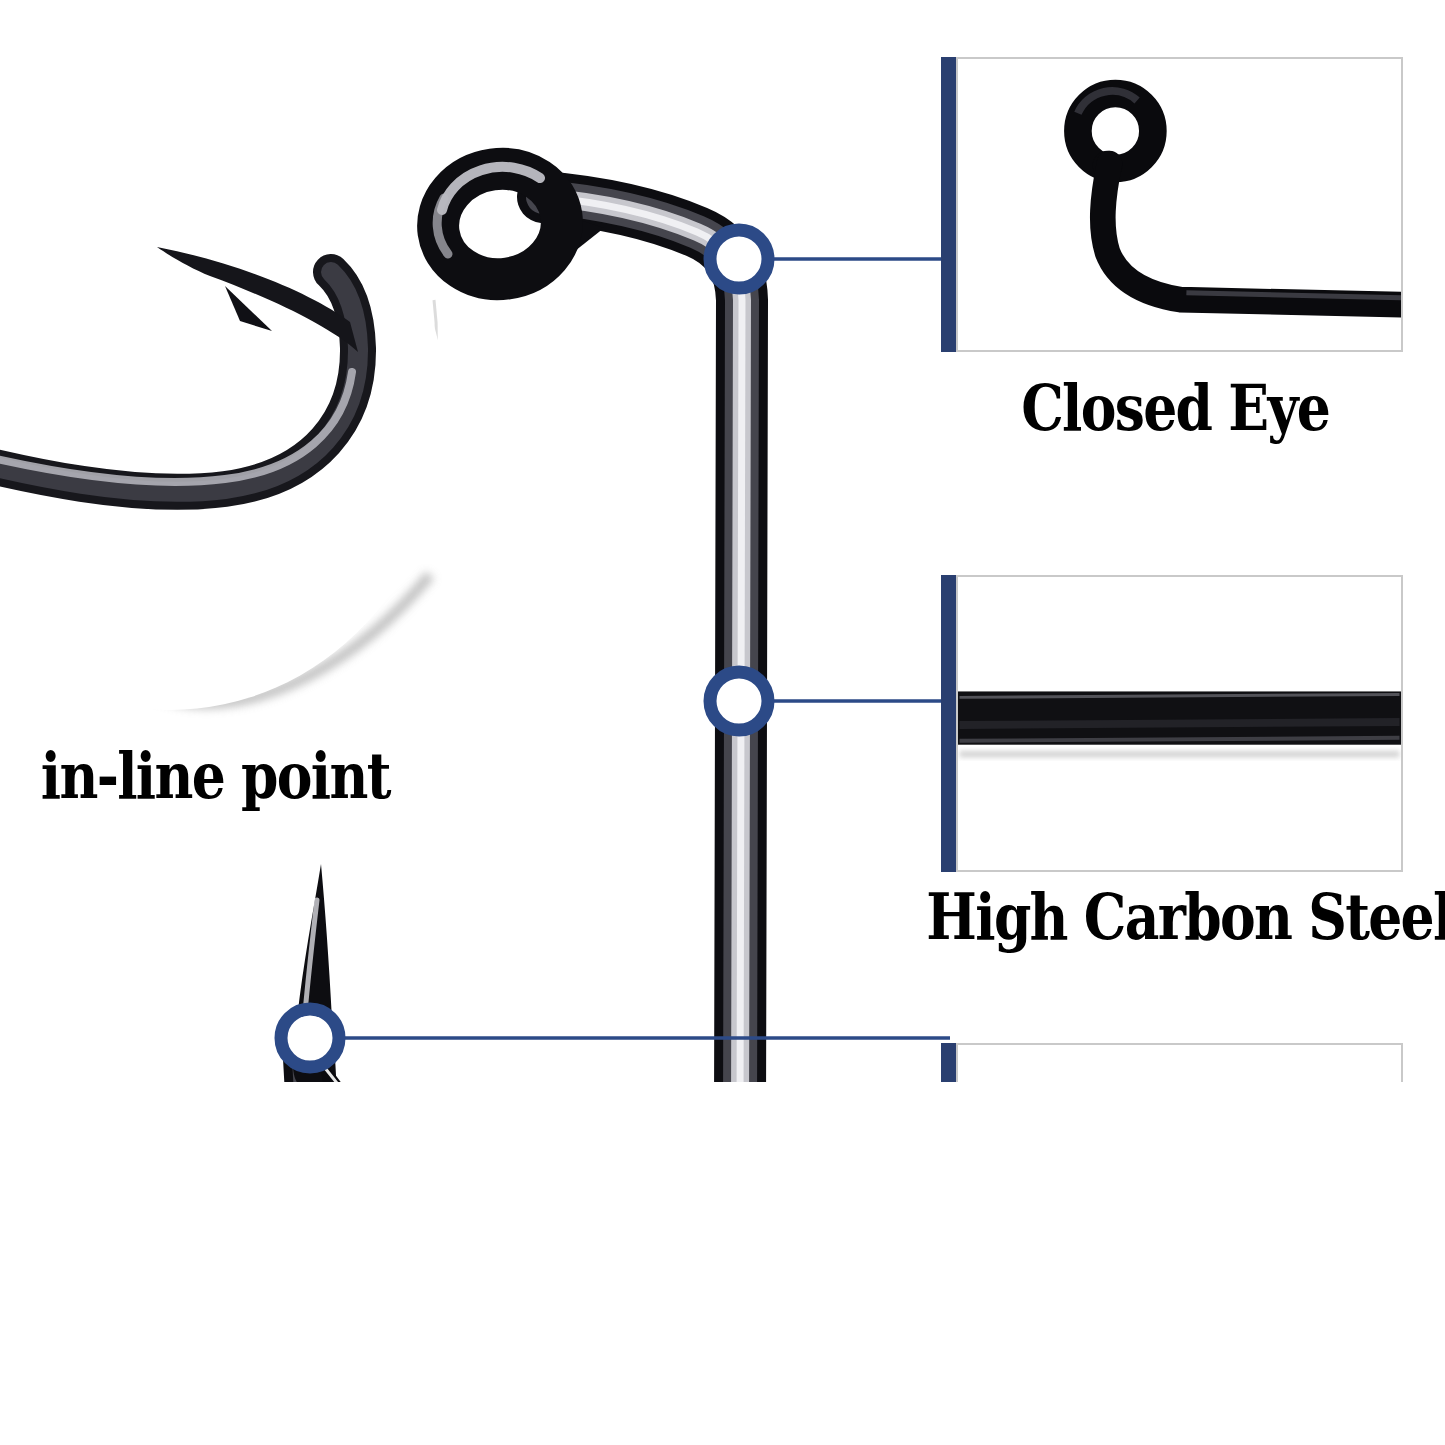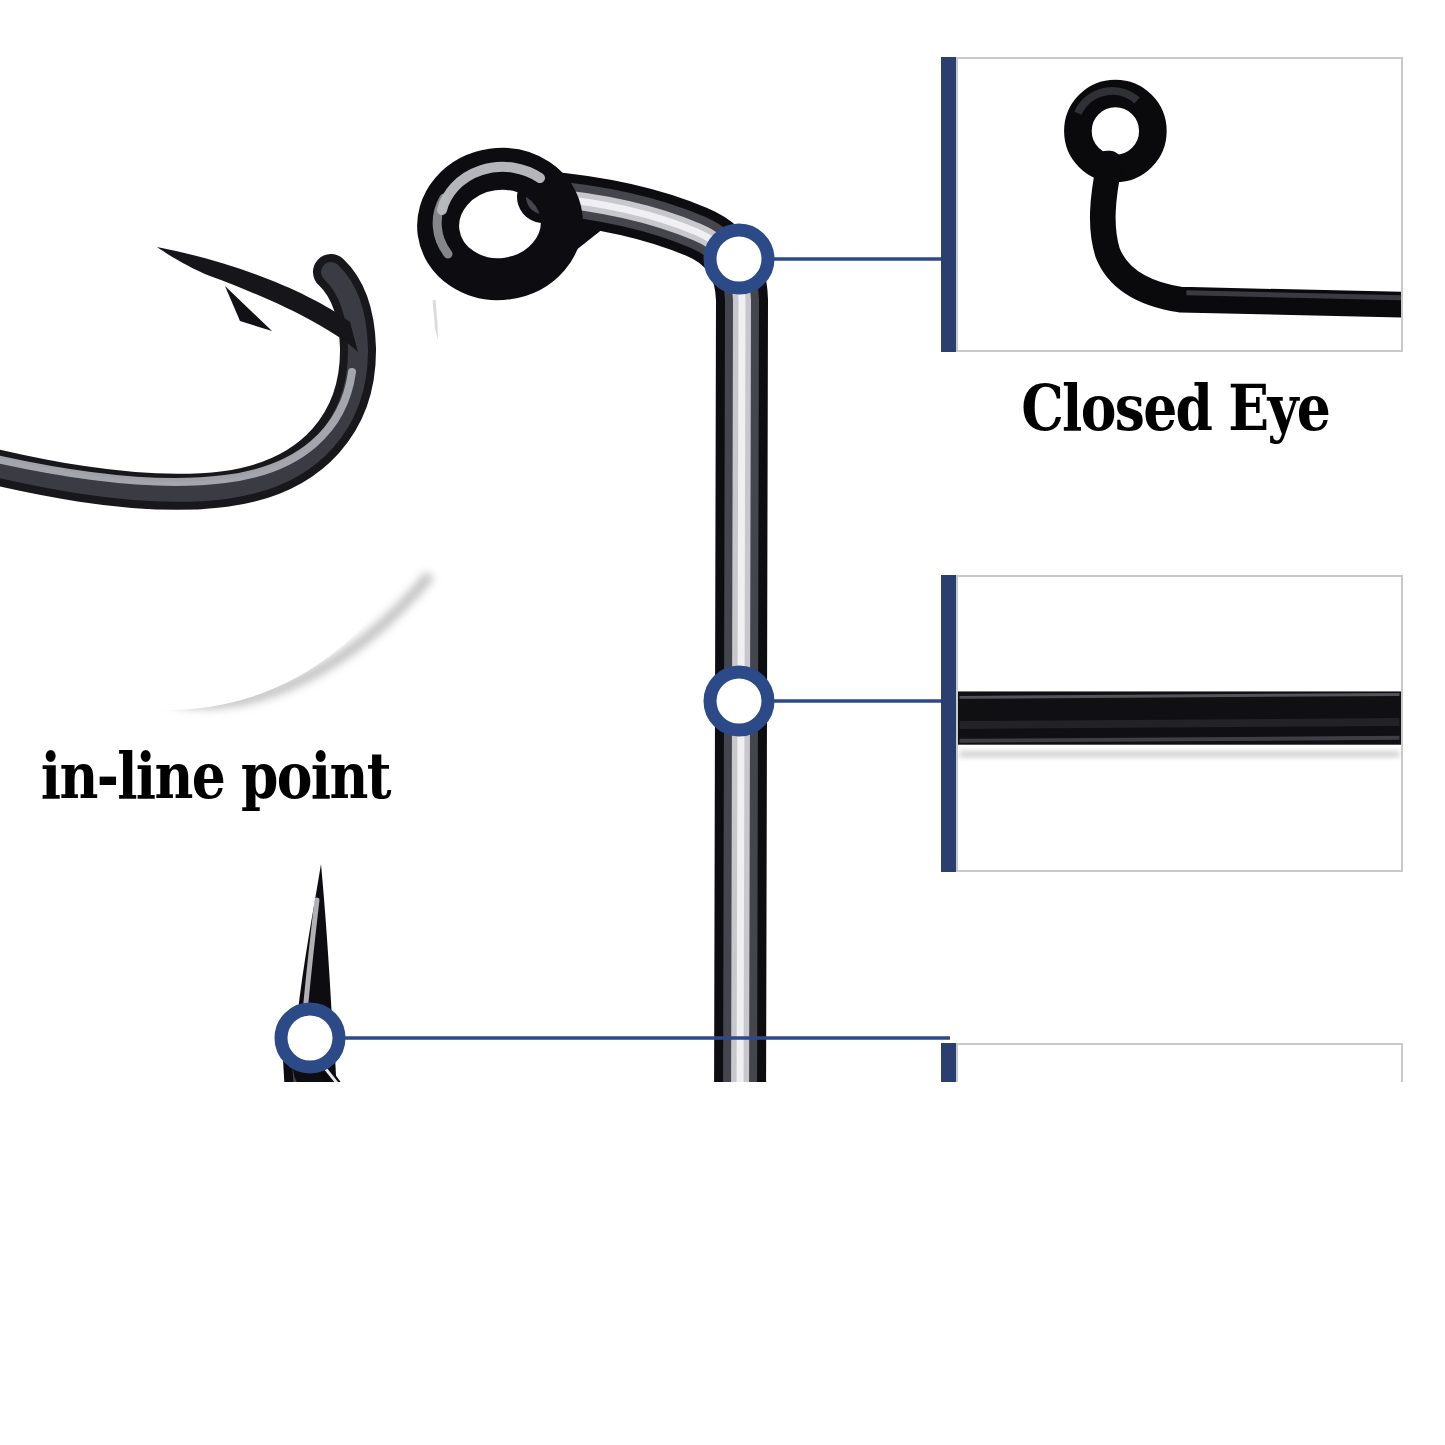--- a/index.html
+++ b/index.html
@@ -124,20 +124,23 @@
             </filter>
           </defs>
         <rect x="-4" y="116" width="456" height="54" fill="#101013"></rect>
         <path d="M 0 122 L 446 119" stroke="#8b8b93" stroke-width="3" opacity="0.55"></path>
         <path d="M 0 150 L 446 147" stroke="#34343c" stroke-width="8" opacity="0.5"></path>
         <path d="M 0 166 L 446 163" stroke="#5d5d66" stroke-width="4" opacity="0.6"></path>
         <rect x="0" y="176" width="446" height="7" fill="#a3a3a3" opacity="0.45" filter="url(#b3)"></rect>
       </svg>
     </div>
   </div>
+  <div class="label" style="left:880px;top:886px;width:560px;">
+    <span class="label-text">High Carbon Steel</span>
+  </div>
 
   <div class="inset" style="left:941px;top:1043px;width:462px;height:296px;">
     <div class="bar"></div>
     <div class="photo-box">
       <svg viewBox="0 0 446 296">
         <defs>
           <filter id="b8" x="-60%" y="-60%" width="220%" height="220%">
               <feGaussianBlur stdDeviation="8"></feGaussianBlur>
             </filter>
           <filter id="b5" x="-60%" y="-60%" width="220%" height="220%">

